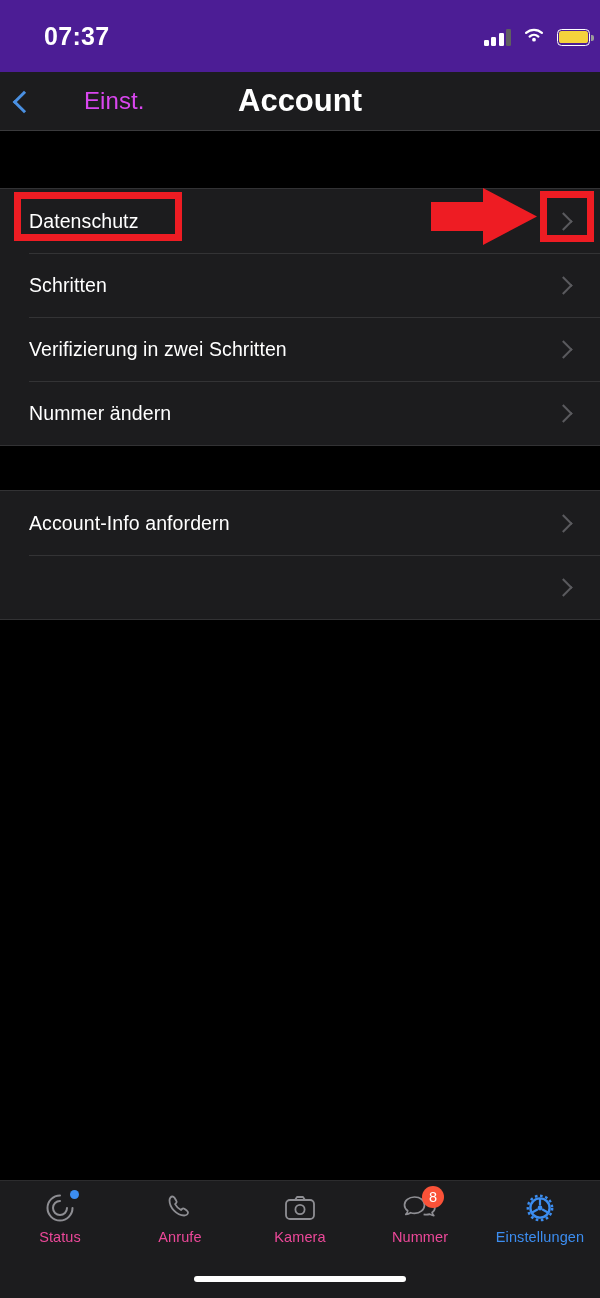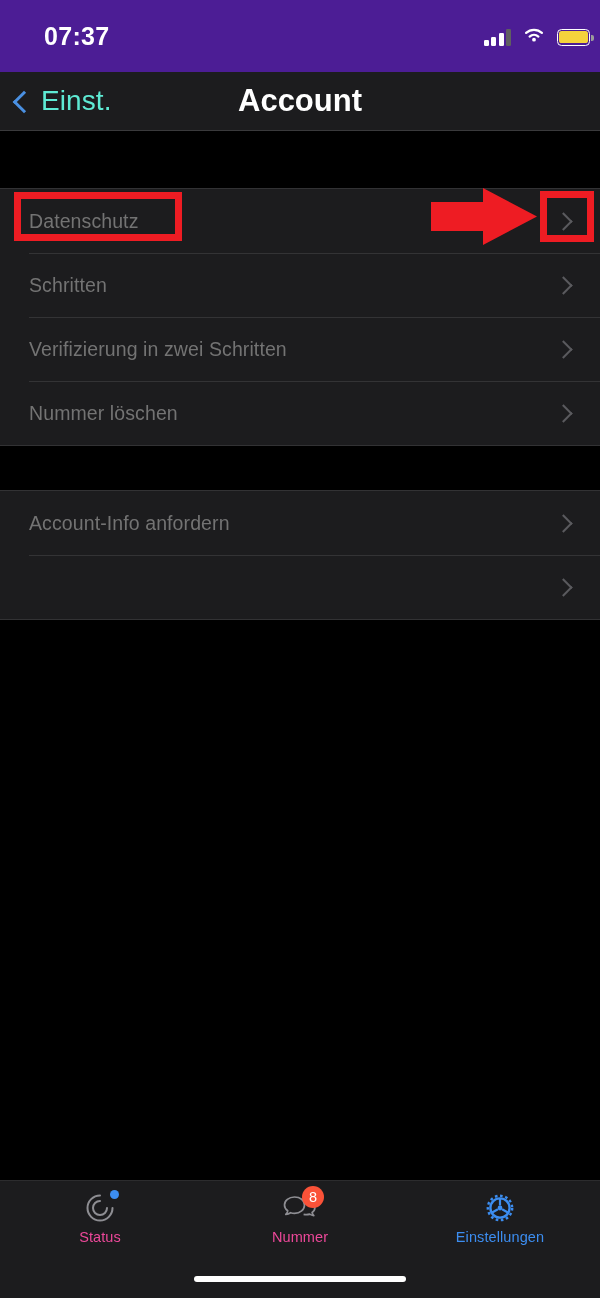--- a/index.html
+++ b/index.html
@@ -101,23 +101,24 @@
     cursor: pointer;
   }
   .chev-back {
     width: 13px; height: 13px;
     border-left: 3.4px solid #4a90e2;
     border-bottom: 3.4px solid #4a90e2;
     transform: rotate(45deg);
     margin-top: 1px;
   }
   .back-label {
-    color: #5eead4;
-    font-size: 28px;
+    color: #d946ef;
+    font-size: 24px;
     letter-spacing: 0.1px;
+    margin-left: 43px;
   }
   .nav-title {
     position: absolute;
     left: 0; top: 0;
     width: 600px; height: 58px;
     line-height: 58px;
     text-align: center;
     color: #ffffff;
     font-size: 31px;
     font-weight: bold;
@@ -145,21 +146,21 @@
   }
   .row + .row::before {
     content: "";
     position: absolute;
     left: 29px; right: 0; top: 0;
     height: 1px;
     background: #333335;
   }
   .row-label {
     margin-left: 29px;
-    color: #737373;
+    color: #ffffff;
     font-size: 19.5px;
     letter-spacing: 0.1px;
   }
   .row-chevron {
     position: absolute;
     right: 30px;
     width: 11px; height: 11px;
     border-top: 2.6px solid #5a5a5e;
     border-right: 2.6px solid #5a5a5e;
     transform: rotate(45deg);
@@ -295,21 +296,21 @@
     </div>
     <div class="row">
       <span class="row-label">Schritten</span>
       <span class="row-chevron"></span>
     </div>
     <div class="row">
       <span class="row-label">Verifizierung in zwei Schritten</span>
       <span class="row-chevron"></span>
     </div>
     <div class="row">
-      <span class="row-label">Nummer löschen</span>
+      <span class="row-label">Nummer ändern</span>
       <span class="row-chevron"></span>
     </div>
   </div>
 
   <div class="group" id="group-2">
     <div class="row">
       <span class="row-label">Account-Info anfordern</span>
       <span class="row-chevron"></span>
     </div>
     <div class="row">
@@ -330,21 +331,39 @@
         <span class="tab-icon">
           <svg width="32" height="32" viewBox="0 0 32 32">
             <path d="M16 3.5A12.5 12.5 0 1 0 28.5 16" stroke="#8e8e93" stroke-width="2" fill="none" stroke-linecap="round"></path>
             <path d="M16 9A7 7 0 1 0 23 16" stroke="#8e8e93" stroke-width="2" fill="none" stroke-linecap="round"></path>
           </svg>
           <span class="dot-blue"></span>
         </span>
         <span class="tab-label">Status</span>
       </div>
 
-
+      <div class="tab">
+        <span class="tab-icon">
+          <svg width="30" height="30" viewBox="0 0 30 30">
+            <path d="M7.5 3.5c-1.6 0-3 1.6-3 3.8 0 7.5 7.3 15.2 14.6 15.2 2.2 0 3.9-1.4 3.9-3 0-.7-.3-1.2-1.2-1.9l-2.5-1.8c-.8-.6-1.6-.5-2.3.2l-1 1c-2.5-1.3-4.6-3.4-5.9-5.9l1-1c.7-.7.8-1.5.2-2.3L9.5 4.7C8.8 3.8 8.2 3.5 7.5 3.5z" stroke="#8e8e93" stroke-width="1.8" fill="none" stroke-linejoin="round"></path>
+          </svg>
+        </span>
+        <span class="tab-label">Anrufe</span>
+      </div>
+
+      <div class="tab">
+        <span class="tab-icon">
+          <svg width="32" height="28" viewBox="0 0 32 28">
+            <rect x="2" y="6" width="28" height="19" rx="4" stroke="#8e8e93" stroke-width="1.8" fill="none"></rect>
+            <path d="M11 6l2-3h6l2 3" stroke="#8e8e93" stroke-width="1.8" fill="none" stroke-linejoin="round"></path>
+            <circle cx="16" cy="15.5" r="4.6" stroke="#8e8e93" stroke-width="1.8" fill="none"></circle>
+          </svg>
+        </span>
+        <span class="tab-label">Kamera</span>
+      </div>
 
       <div class="tab">
         <span class="tab-icon">
           <svg width="36" height="28" viewBox="0 0 36 28">
             <path d="M12.5 3C6.8 3 2.5 6.6 2.5 11c0 2.3 1.2 4.4 3.2 5.8-.2 1.3-.9 2.6-1.9 3.6 1.9-.2 3.6-.9 4.8-1.7 1.2.4 2.5.6 3.9.6 5.7 0 10-3.6 10-8.3S18.2 3 12.5 3z" stroke="#8e8e93" stroke-width="1.7" fill="none" stroke-linejoin="round"></path>
             <path d="M21.6 20.3c.9.2 1.8.3 2.8.3 1.2 0 2.3-.2 3.3-.5 1.1.7 2.5 1.3 4.1 1.5-.9-.9-1.5-2-1.7-3.1 1.7-1.2 2.8-3 2.8-5 0-2.2-1.3-4.1-3.2-5.3" stroke="#8e8e93" stroke-width="1.7" fill="none" stroke-linejoin="round"></path>
           </svg>
           <span class="badge">8</span>
         </span>
         <span class="tab-label">Nummer</span>

